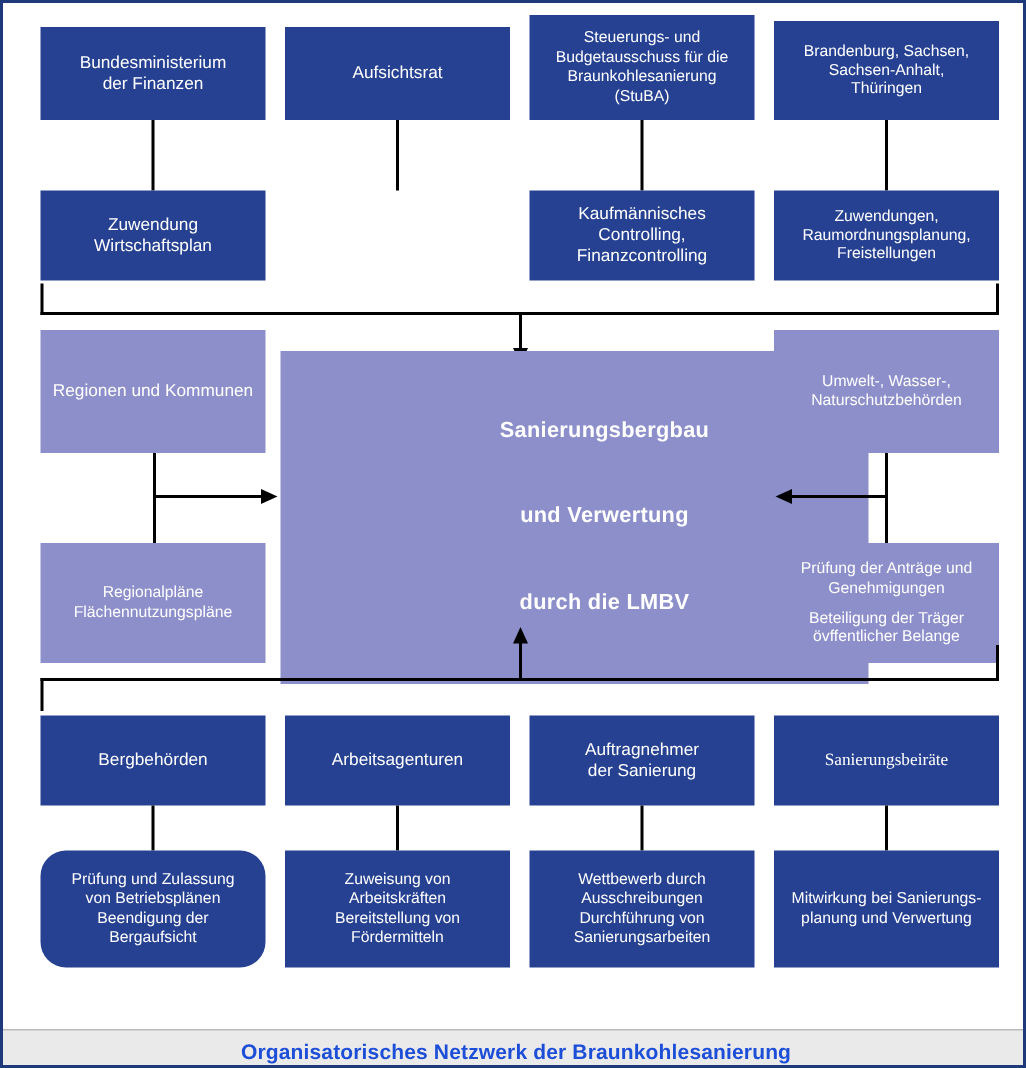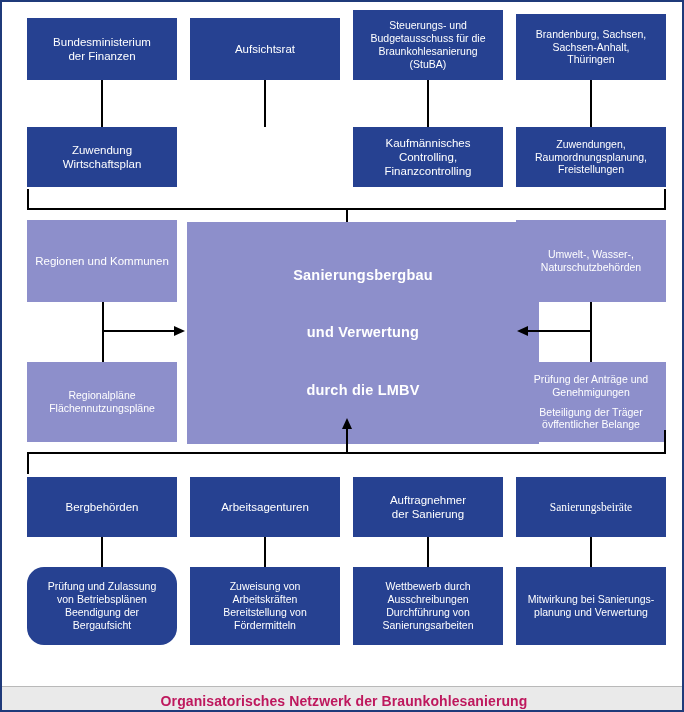--- a/index.html
+++ b/index.html
@@ -112,21 +112,21 @@
     background: #EAEAEA;
     border-top: 1px solid #b9b9b9;
     display: flex;
     align-items: center;
     justify-content: center;
     box-sizing: border-box;
   }
   .caption-text {
     font-size: 14px;
     font-weight: bold;
-    color: #be185d;
+    color: #1d4ed8;
     letter-spacing: 0.1px;
   }
 </style>
 </head>
 <body>
 
 <div id="page">
   <div class="canvas">
 
     <div class="box box-dark t11" style="left:25px; top:16px; width:150px; height:62px;align-items:center;">
@@ -180,21 +180,21 @@
 
     <div class="box box-light t10" style="left:25px; top:360px; width:150px; height:80px;">
       <span class="lines">Regionalpläne
 Flächennutzungspläne</span>
     </div>
 
     <div class="vline" style="left:100px; top:300px; height:60px;"></div>
     <div class="hline" style="left:100px; top:328px; width:74px;"></div>
     <div class="arrow-right" style="left:172px; top:323.5px;"></div>
 
-    <div class="center-box" style="left:185px; top:220px; width:352px; height:222px;">
+    <div class="center-box" style="left:185px; top:232px; width:352px; height:222px;padding-left:40px;">
       <div class="lines">
         <div class="para">Sanierungsbergbau</div>
         <div class="para">und Verwertung</div>
         <div class="para">durch die LMBV</div>
       </div>
     </div>
 
     <div class="box box-light t10" style="left:514px; top:218px; width:150px; height:82px;">
       <span class="lines">Umwelt-, Wasser-,
 Naturschutzbehörden</span>

